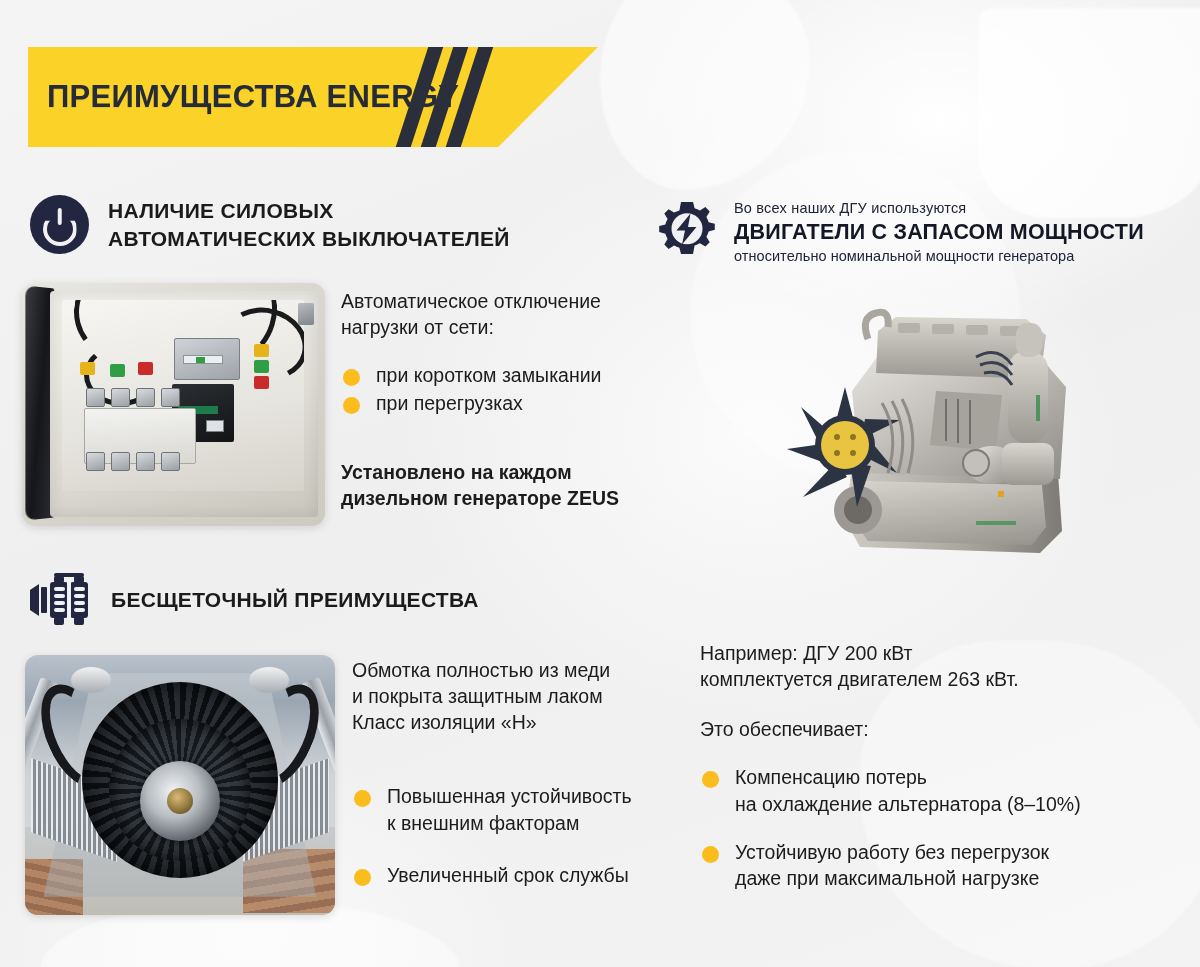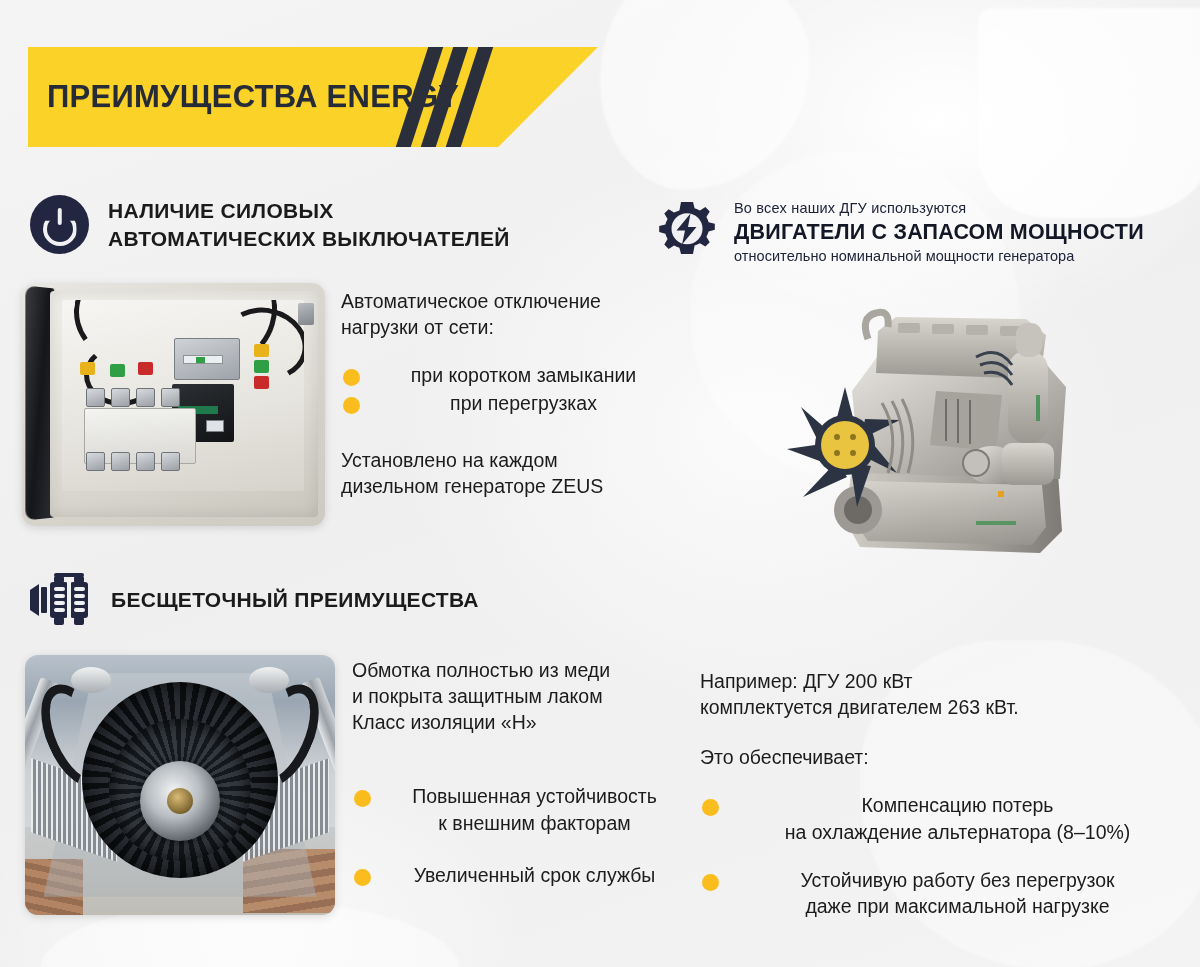--- a/index.html
+++ b/index.html
@@ -162,42 +162,41 @@
     font-size: 19.5px;
     line-height: 1.34;
   }
   .para { white-space: pre-line; }
 
   .bullets { list-style: none; }
   .bullets li {
     position: relative;
     padding-left: 35px;
     white-space: pre-line;
-    text-align: center;
   }
   .bullets li::before {
     content: "";
     position: absolute;
     left: 2px;
     top: 7px;
     width: 17px; height: 17px;
     border-radius: 50%;
     background: #FBBD1E;
   }
 
   #text-breakers { left: 341px; top: 288px; width: 330px; }
   #text-breakers .para.p1 { margin-bottom: 22px; }
   #text-breakers .bullets li + li { margin-top: 2px; }
-  #text-breakers .para.p2 { margin-top: 30px; }
+  #text-breakers .para.p2 { margin-top: 42px; font-weight: bold; }
 
   #text-alt { left: 352px; top: 657px; width: 330px; }
   #text-alt .para.p1 { margin-bottom: 48px; }
   #text-alt .bullets li + li { margin-top: 26px; }
 
-  #text-engine { left: 700px; top: 640px; width: 480px; margin-top: 28px; }
+  #text-engine { left: 700px; top: 640px; width: 480px; }
   #text-engine .para.p1 { margin-bottom: 24px; }
   #text-engine .para.p2 { margin-bottom: 22px; }
   #text-engine .bullets li + li { margin-top: 22px; }
 
   
   .photo {
     position: absolute;
     border-radius: 13px;
     overflow: hidden;
     box-shadow: 0 2px 9px rgba(0,0,0,0.13);

